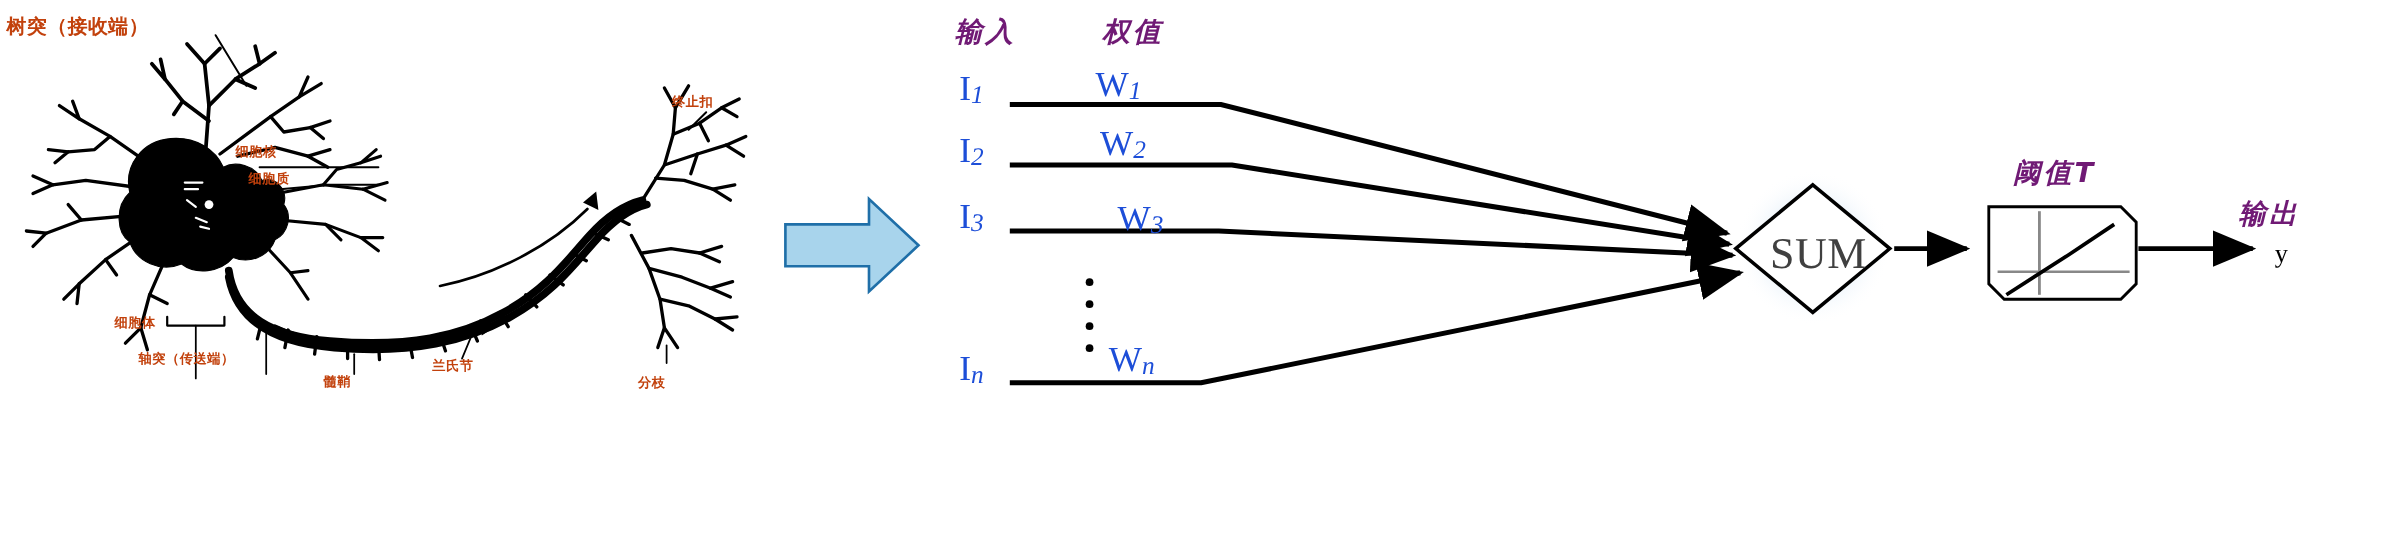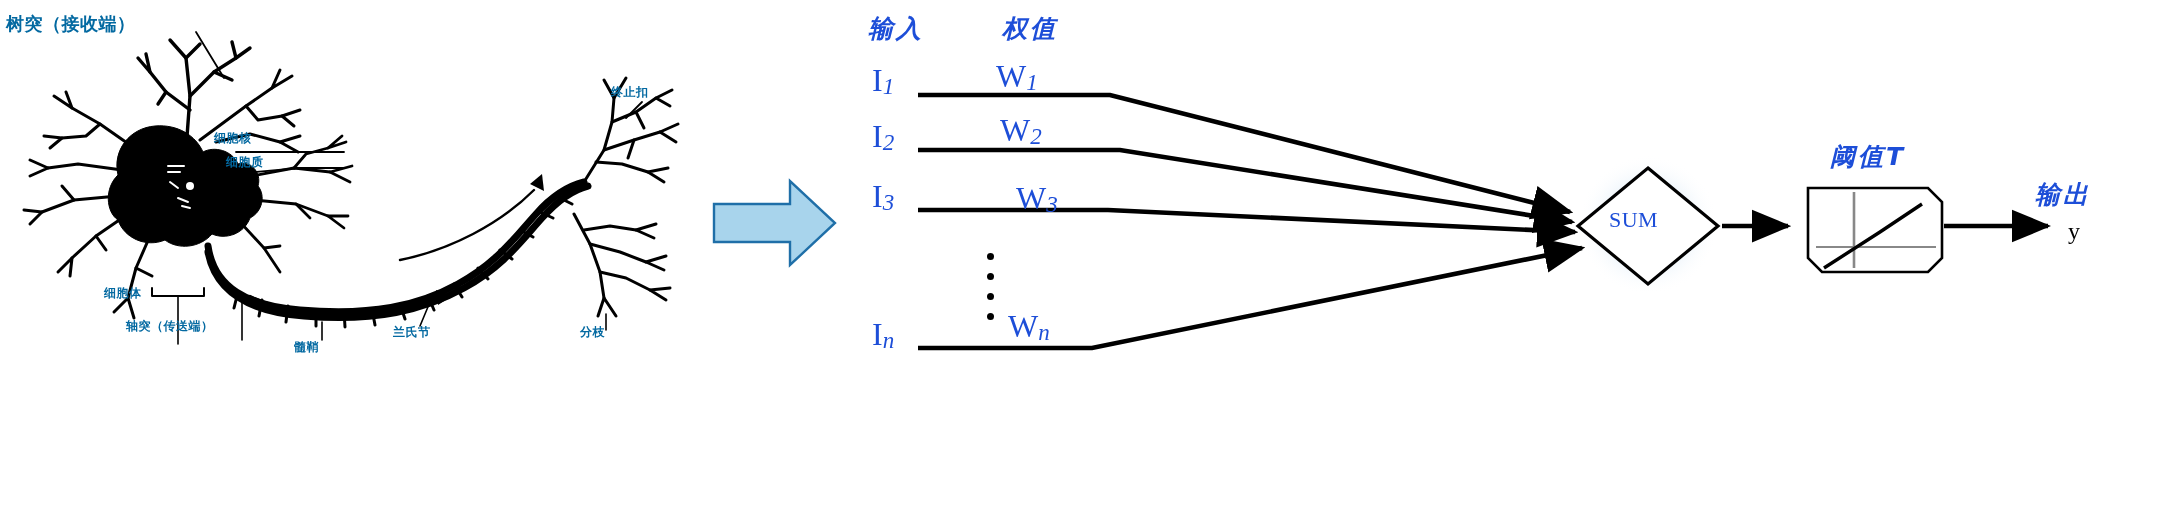--- a/index.html
+++ b/index.html
@@ -28,21 +28,21 @@
     position: absolute;
     left: 0; top: 0;
     width: 700px; height: 390px;
   }
   #bio-svg { position: absolute; left: 0; top: 0; }
 
   .cn-label {
     position: absolute;
     font-family: Liberation Sans, sans-serif;
     font-weight: bold;
-    color: #0369a1;
+    color: #c2410c;
     white-space: nowrap;
     letter-spacing: 0.5px;
   }
   .cn-18 { font-size: 18px; }
   .cn-17 { font-size: 12px; }
 
   
   #big-arrow { position: absolute; left: 712px; top: 178px; }
 
   
@@ -52,44 +52,44 @@
     width: 1336px; height: 508px;
   }
   #ann-svg { position: absolute; left: 0; top: 0; }
 
   .hd-cn {
     position: absolute;
     font-family: "DejaVu Sans", "Liberation Sans", sans-serif;
     font-weight: bold;
     font-style: italic;
     font-size: 25px;
-    color: #1d4ed8;
+    color: #701a75;
     white-space: nowrap;
     letter-spacing: 3px;
   }
   .sym {
     position: absolute;
     font-family: "Liberation Serif", "DejaVu Serif", serif;
     font-size: 32px;
     color: #1d4ed8;
     white-space: nowrap;
   }
   .sym sub {
     font-size: 0.72em;
     vertical-align: baseline;
     position: relative;
     top: 3px;
     font-style: italic;
   }
   .sum-text {
     position: absolute;
     font-family: "Liberation Serif", "DejaVu Serif", serif;
-    font-size: 22px;
+    font-size: 40px;
     letter-spacing: 0.5px;
-    color: #1d4ed8;
+    color: #404040;
     white-space: nowrap;
   }
   .out-y {
     position: absolute;
     font-family: "Liberation Serif", "DejaVu Serif", serif;
     font-size: 24px;
     color: #000;
   }
   .vdots {
     position: absolute;
@@ -244,21 +244,21 @@
     <div class="cn-label cn-17" style="left:104px; top:285px;">细胞体</div>
 
     <div class="cn-label cn-17" style="left:126px; top:318px;">轴突（传送端）</div>
 
     <div class="cn-label cn-17" style="left:294px; top:339px;">髓鞘</div>
 
     <div class="cn-label cn-17" style="left:393px; top:324px;">兰氏节</div>
 
     <div class="cn-label cn-17" style="left:611px; top:84px;">终止扣</div>
 
-    <div class="cn-label cn-17" style="left:580px; top:324px;text-align:right;">分枝</div>
+    <div class="cn-label cn-17" style="left:580px; top:340px;text-align:right;">分枝</div>
   </div>
 
   <div id="big-arrow">
     <svg width="126" height="90" viewBox="0 0 126 90">
       <polygon points="2,26 78,26 78,3 123,45 78,87 78,64 2,64" fill="#A8D4EC" stroke="#1F6FA8" stroke-width="2.4" stroke-linejoin="miter"></polygon>
     </svg>
   </div>
 
   <div id="ann-panel">
 

